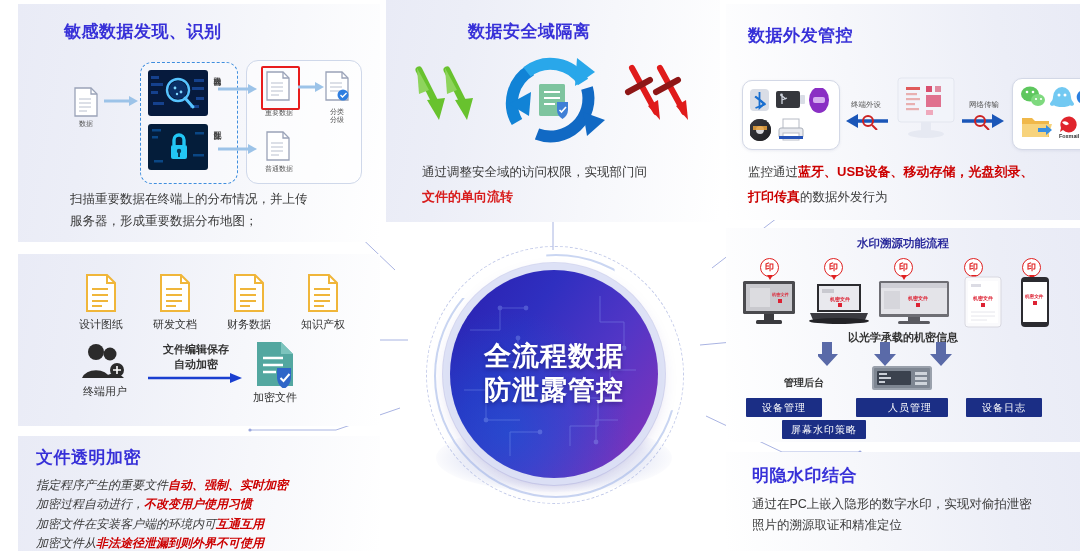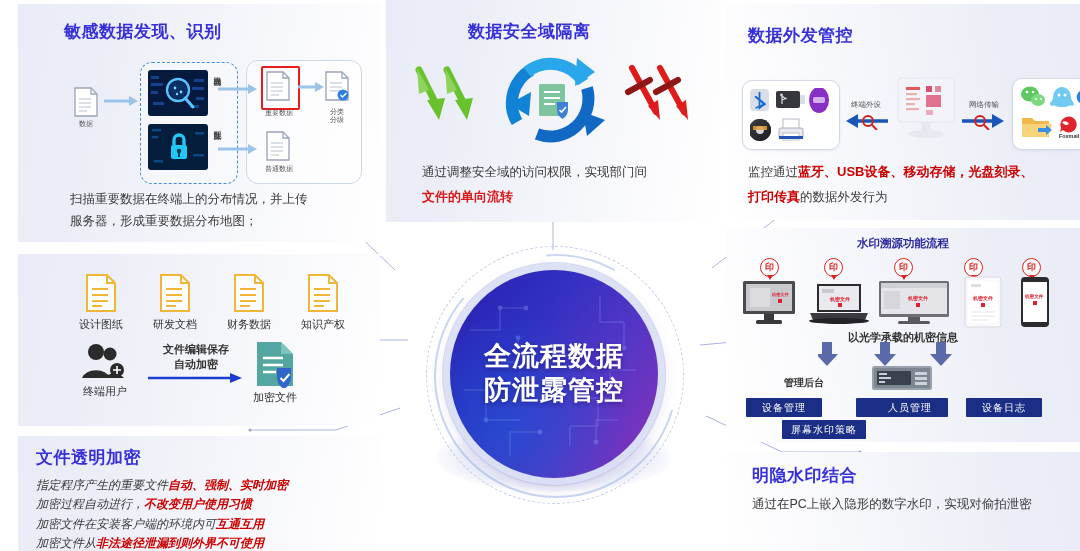--- a/index.html
+++ b/index.html
@@ -643,20 +643,21 @@
       <div>
         <span>加密文件从</span><span class="redb">非法途径泄漏到则外界不可使用</span>
       </div>
     </div>
   </div>
 
   <div class="panel rt" id="panel-hidden-wm">
     <div class="ptitle" style="position:absolute;left:26px;top:12px;">明隐水印结合</div>
     <div class="pdesc" style="position:absolute;left:26px;top:42px;width:320px;line-height:1.7;">
       <div>通过在PC上嵌入隐形的数字水印，实现对偷拍泄密</div>
+      <div>照片的溯源取证和精准定位</div>
     </div>
   </div>
 
   <div id="hub-wrap">
     <div class="hub-shadow"></div>
     <div class="hub-ring-outer"></div>
     <div class="hub-halo"></div>
     <div class="hub-ring-mid"></div>
     <div class="hub-core">
       <svg class="circuit" viewBox="0 0 208 208">

